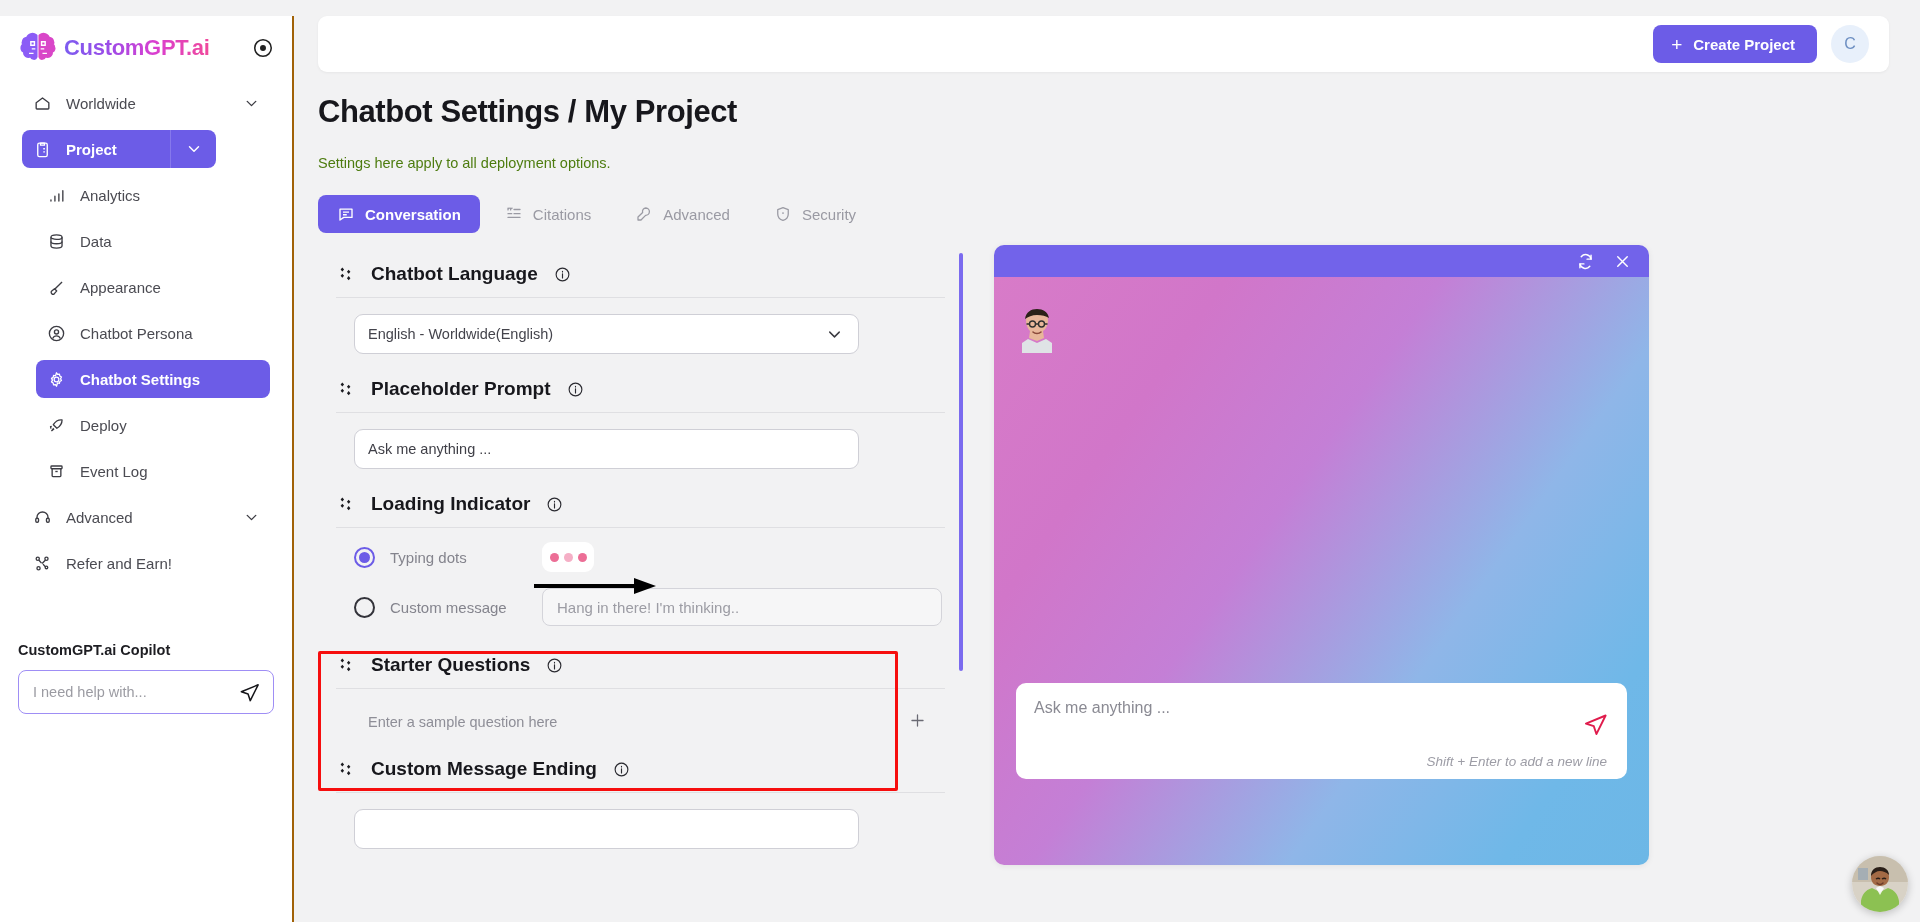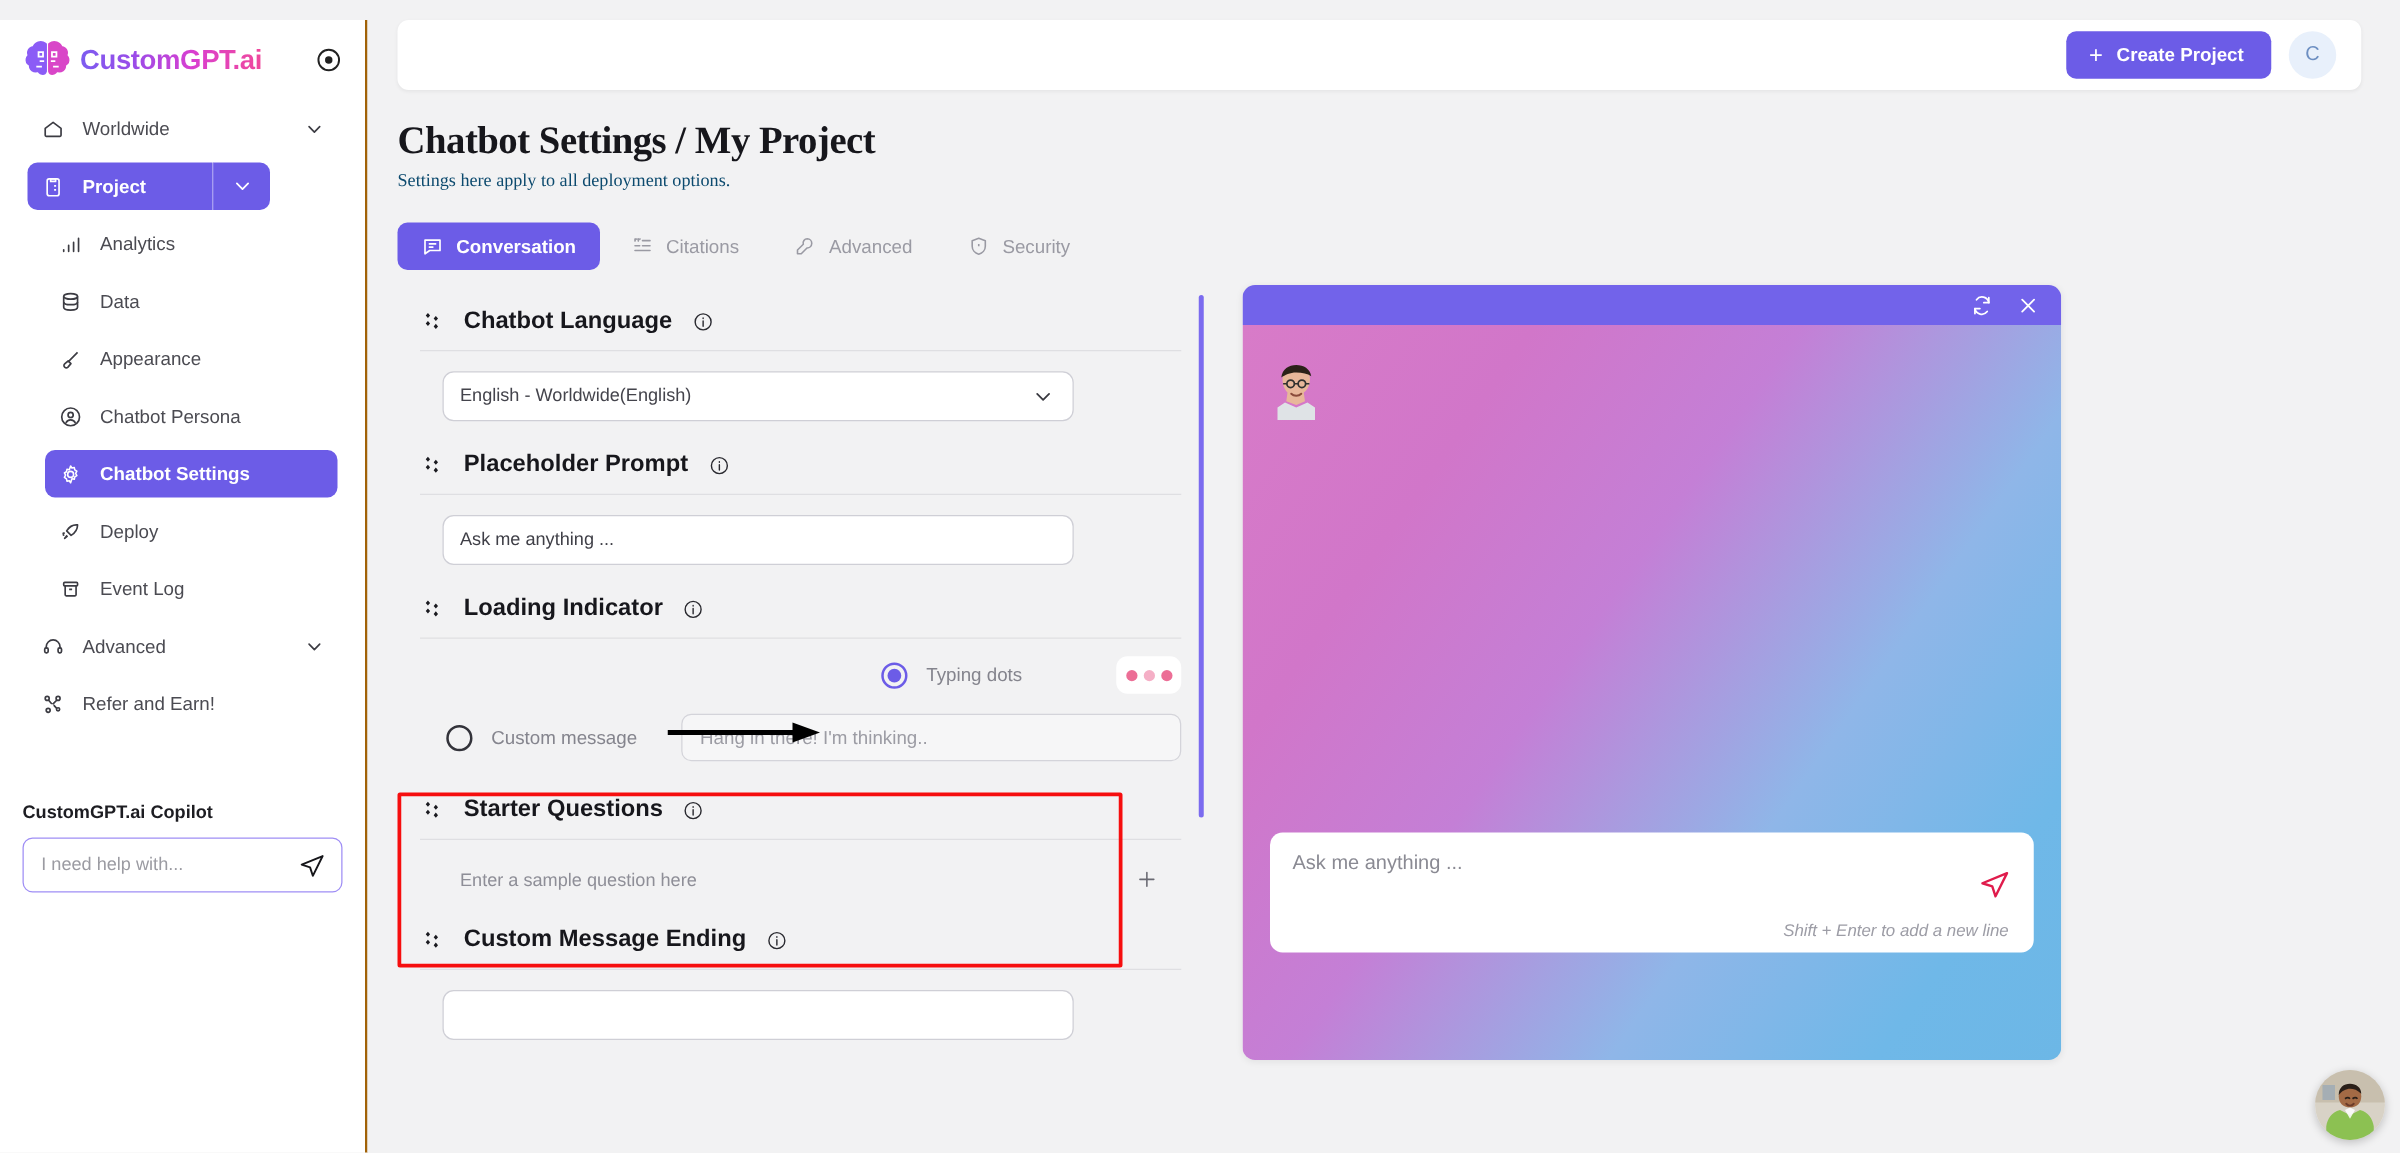--- a/index.html
+++ b/index.html
@@ -75,23 +75,23 @@
     border: 0; border-radius: 8px; height: 38px; padding: 0 22px 0 18px;
     font-size: 15px; font-weight: bold; cursor: pointer; font-family: inherit;
   }
   .btn-create .plus { font-size: 19px; font-weight: normal; line-height: 1; }
   .avatar-c {
     width: 38px; height: 38px; border-radius: 50%; background: #e8f0fb;
     display: flex; align-items: center; justify-content: center;
     color: #6d8fc2; font-size: 16px; cursor: pointer;
   }
 
-  .page-head { padding: 22px 0 0 24px; font-family: Liberation Serif, serif; }
+  .page-head { padding: 22px 0 0 24px; }
   .page-title { font-size: 31px; font-weight: bold; color: #17171c; letter-spacing: -0.4px; }
-  .page-sub { font-size: 14.5px; color: #0c4a6e; margin-top: 7px; }
+  .page-sub { font-size: 14.5px; color: #4d7c0f; margin-top: 25px; }
 
   .tabs { display: flex; align-items: center; gap: 6px; margin: 24px 0 0 24px; }
   .tab {
     display: flex; align-items: center; gap: 10px; height: 38px;
     padding: 0 19px; border-radius: 8px; font-size: 15px; color: #9a9aa3; cursor: pointer;
   }
   .tab .ico { width: 18px; height: 18px; flex: 0 0 18px; }
   .tab.active { background: #6c5ce7; color: #fff; font-weight: bold; }
 
   .content { display: flex; margin-top: 20px; position: relative; height: 620px; }
@@ -121,21 +121,21 @@
     border: 0; outline: none; background: transparent; font-family: inherit;
     font-size: 14.5px; color: #44444c; width: 100%;
   }
   .text-box input::placeholder { color: #3f3f47; }
 
   
   .hl-box {
     position: absolute; left: 0px; top: 398px; width: 580px; height: 140px;
     border: 3px solid #f60e0e; border-radius: 2px; pointer-events: none; z-index: 5;
   }
-  .radio-row { display: flex; align-items: center; gap: 0; padding-left: 36px; margin-top: 14px; justify-content: flex-end; }
+  .radio-row { display: flex; align-items: center; gap: 0; padding-left: 36px; margin-top: 14px; }
   .radio { width: 21px; height: 21px; border-radius: 50%; border: 2px solid #33333a;
     flex: 0 0 21px; display: flex; align-items: center; justify-content: center; cursor: pointer; }
   .radio.on { border-color: #6c5ce7; }
   .radio.on::after { content:''; width: 11px; height: 11px; border-radius: 50%; background: #6c5ce7; }
   .radio-label { font-size: 15px; color: #84848d; margin-left: 15px; width: 152px; }
   .dots-chip {
     width: 52px; height: 30px; background: #fff; border-radius: 9px;
     display: flex; align-items: center; justify-content: center; gap: 5px;
   }
   .dot { width: 9px; height: 9px; border-radius: 50%; background: #ec6e96; }

